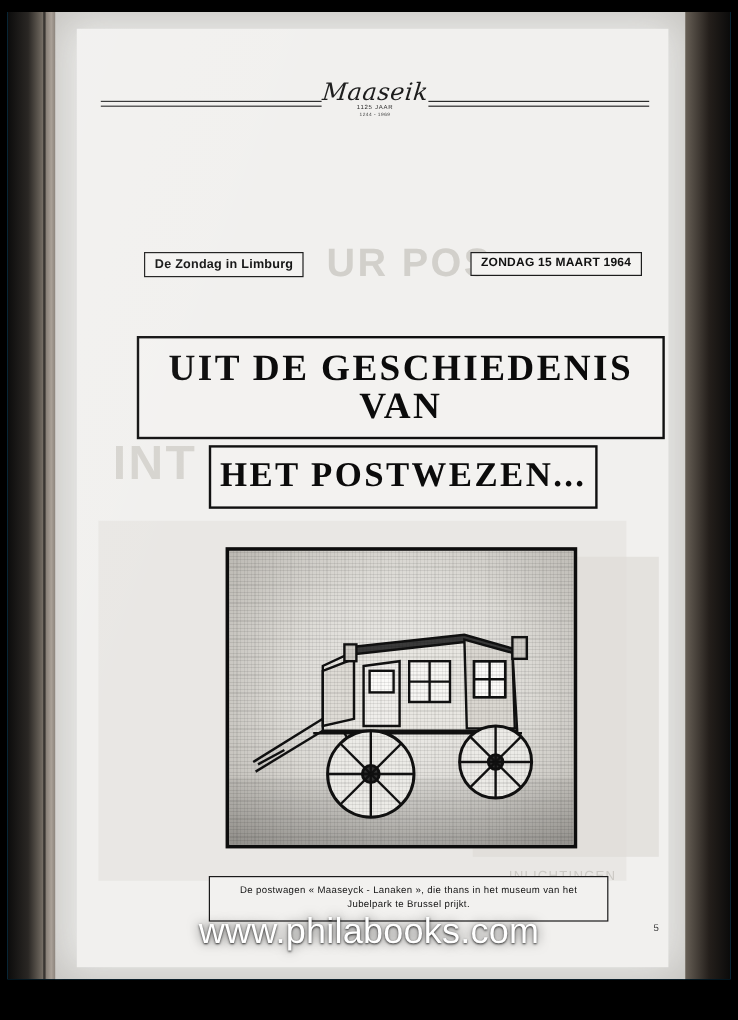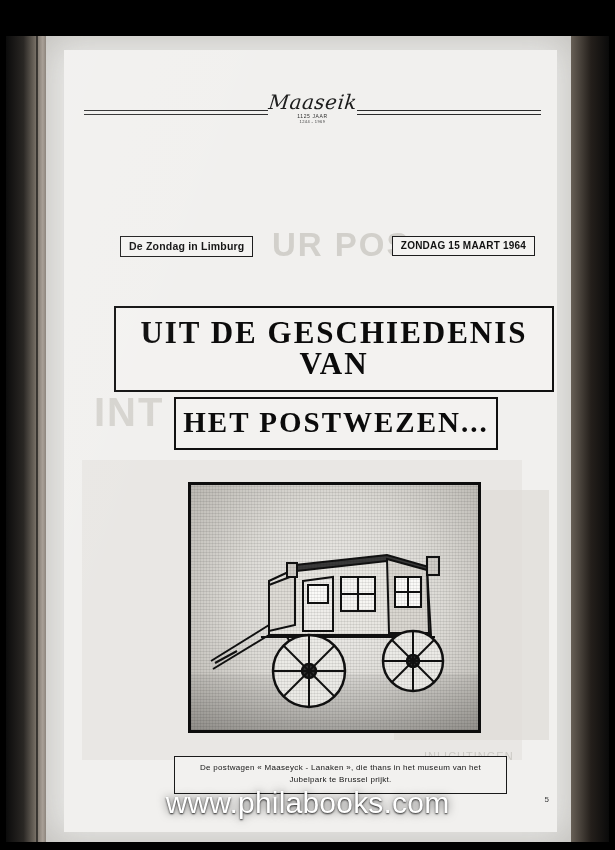--- a/index.html
+++ b/index.html
@@ -19,21 +19,21 @@
     position: relative;
     width: 615px;
     height: 850px;
     background: #000;
   }
 
   
   .book-photo {
     position: absolute;
     left: 6px;
-    top: 36px;
+    top: 10px;
     width: 603px;
     height: 806px;
     background: #0369a1;
     overflow: hidden;
     text-decoration: underline;
   }
 
   
   .gutter {
     position: absolute;

